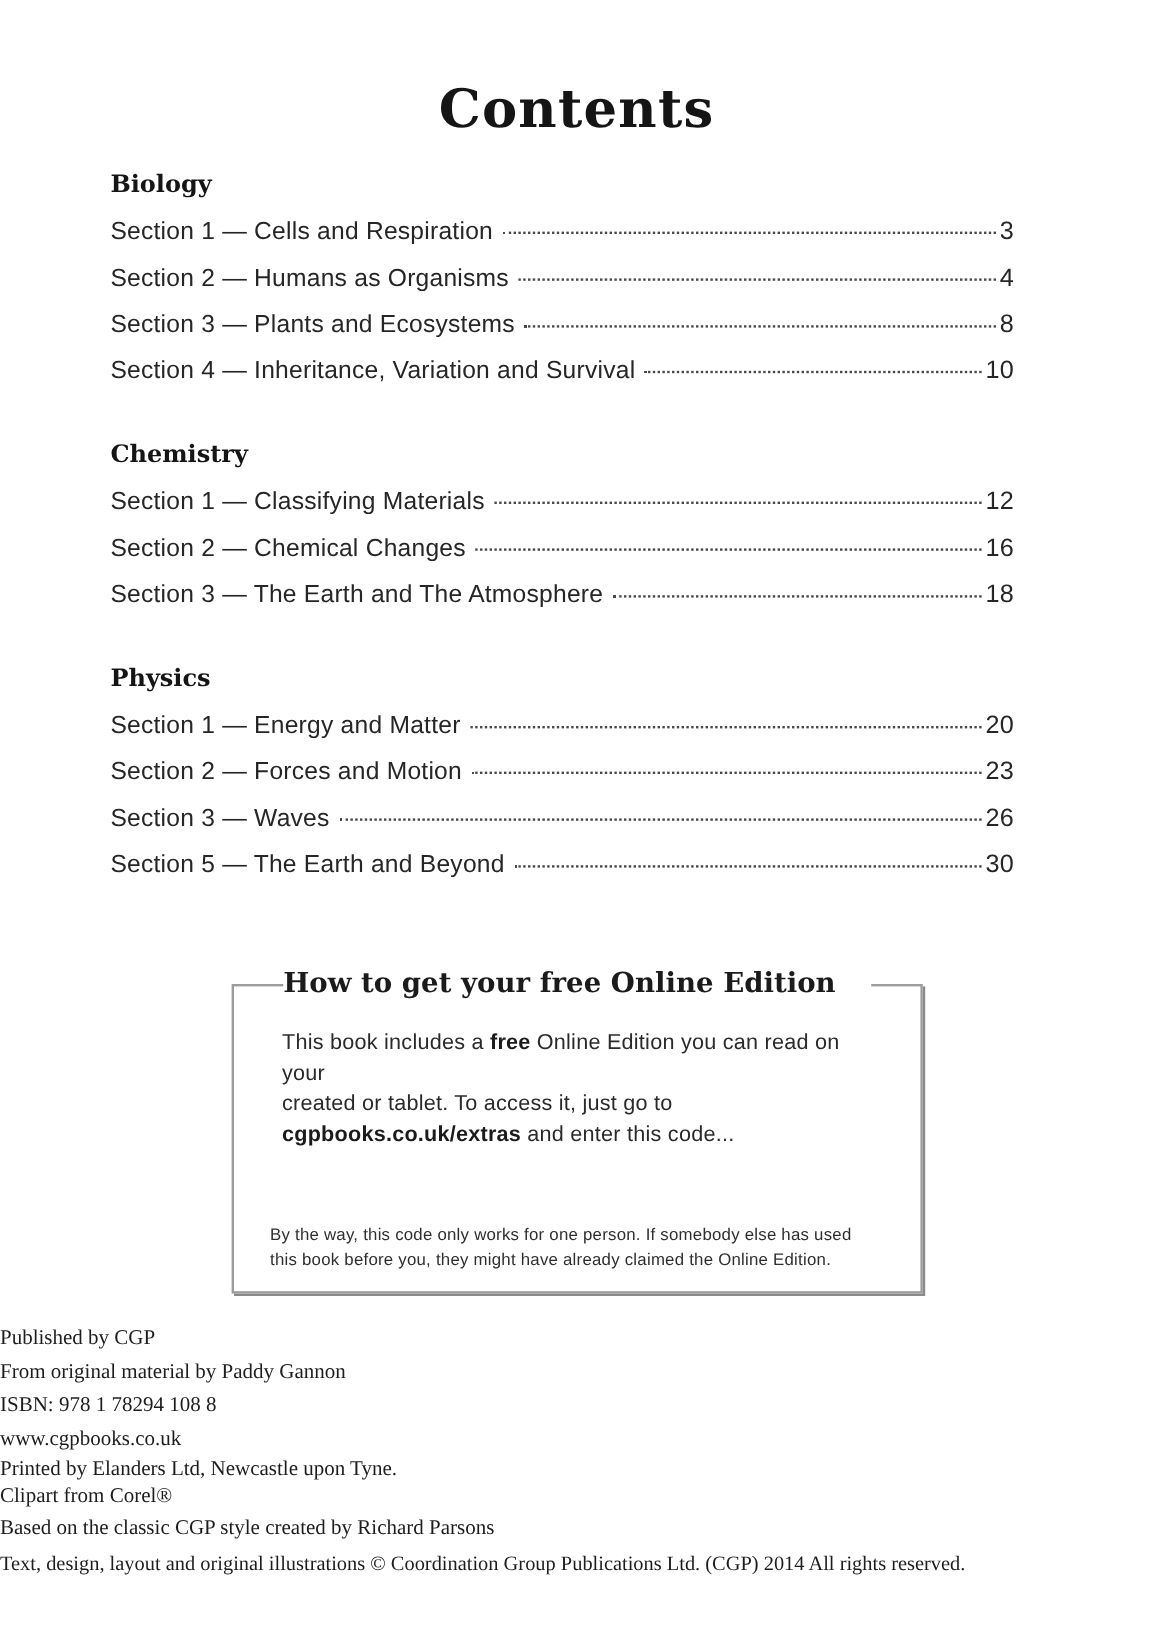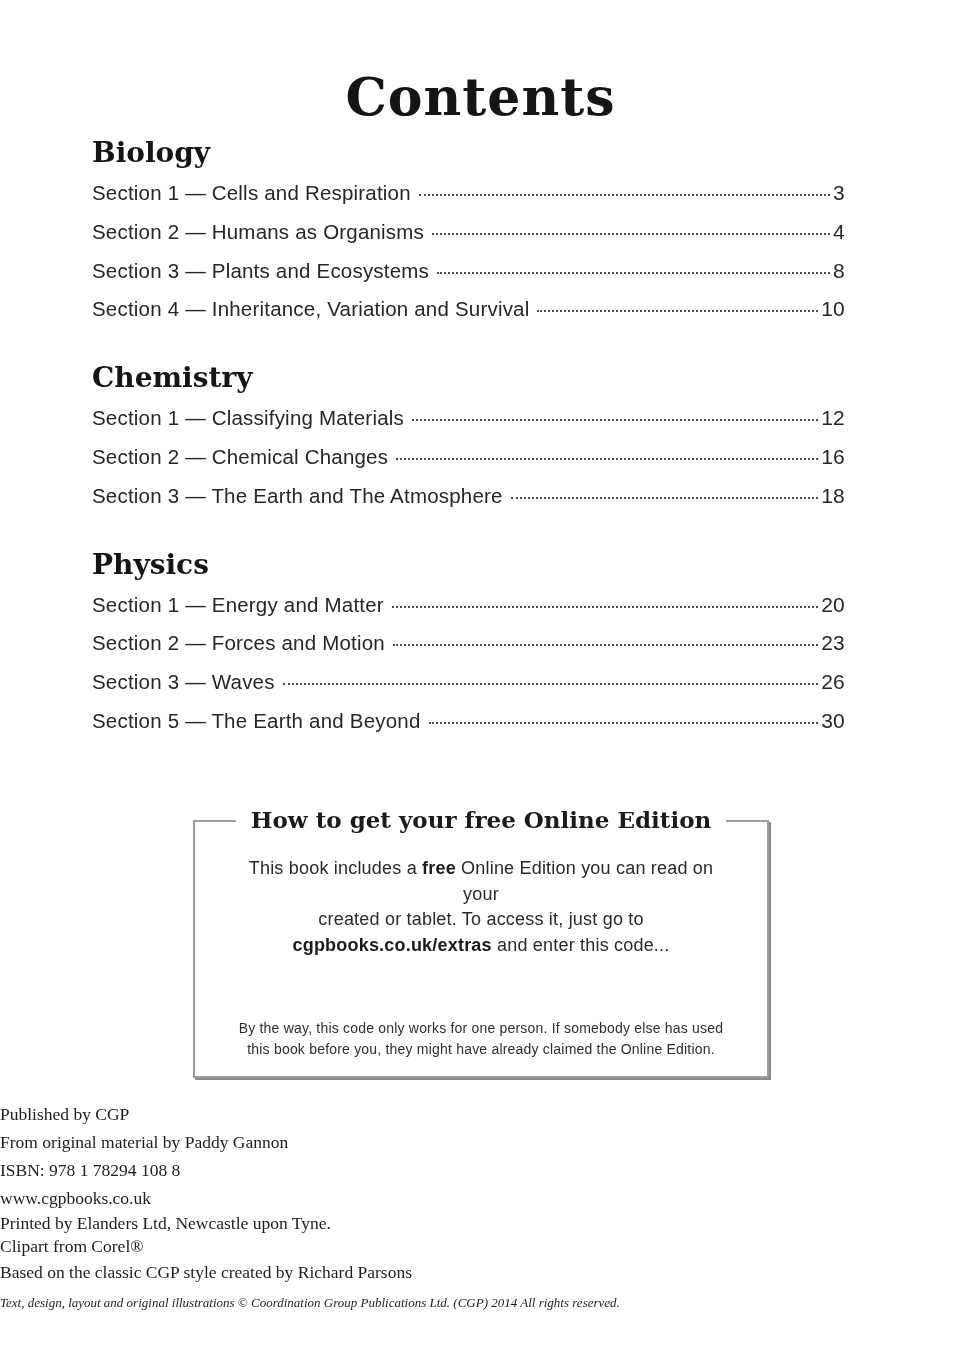--- a/index.html
+++ b/index.html
@@ -14,34 +14,34 @@
     overflow: hidden;
     font-family: "Liberation Sans", sans-serif;
   }
   .slab { font-family: "DejaVu Serif", serif; font-weight: bold; }
 
   
   .contents-title {
     position: absolute;
     top: 66px; left: 0; right: 0;
     text-align: center;
-    font-size: 52px;
+    font-size: 44px;
     letter-spacing: 1px;
     color: #151515;
   }
 
   
   .toc {
     position: absolute;
     top: 134px;
     left: 92px;
     width: 753px;
   }
   .toc-heading {
-    font-size: 28px;
+    font-size: 20px;
     line-height: 38px;
     color: #151515;
     margin-bottom: 9px;
   }
   .toc-section + .toc-section .toc-heading { margin-top: 23px; }
   .toc-row {
     display: flex;
     align-items: baseline;
     height: 38.8px;
     font-size: 20.5px;
@@ -64,21 +64,21 @@
     left: 193px;
     top: 820px;
     width: 576px;
     height: 258px;
     border: 2px solid #9d9d9d;
     box-shadow: 2px 2px 0 #8a8a8a;
     background: #ffffff;
     display: flex;
     flex-direction: column;
     justify-content: space-between;
-    text-align: center;
+    text-align: left;
     gap: 24px;
   }
   .online-box-title {
     position: absolute;
     top: -16px; left: 0; right: 0;
     margin: 0 auto;
     width: 490px;
     background: #ffffff;
     font-size: 23px;
     color: #1b1b1b;
@@ -105,23 +105,22 @@
     left: 0; right: 0;
     top: 1100px;
     text-align: left;
     font-family: "Liberation Serif", serif;
     color: #1d1d1d;
   }
   .imprint-line { font-size: 17.5px; line-height: 28px; }
   .imprint-line.tight { line-height: 23px; }
   .imprint-copyright {
     margin-top: 6px;
-    font-size: 13px;
+    font-size: 17px;
     line-height: 22px;
-    font-style: italic;
   }
 </style>
 </head>
 <body>
 
 <div class="page">
 
   <h1 class="contents-title slab">Contents</h1>
 
   <div class="toc">

